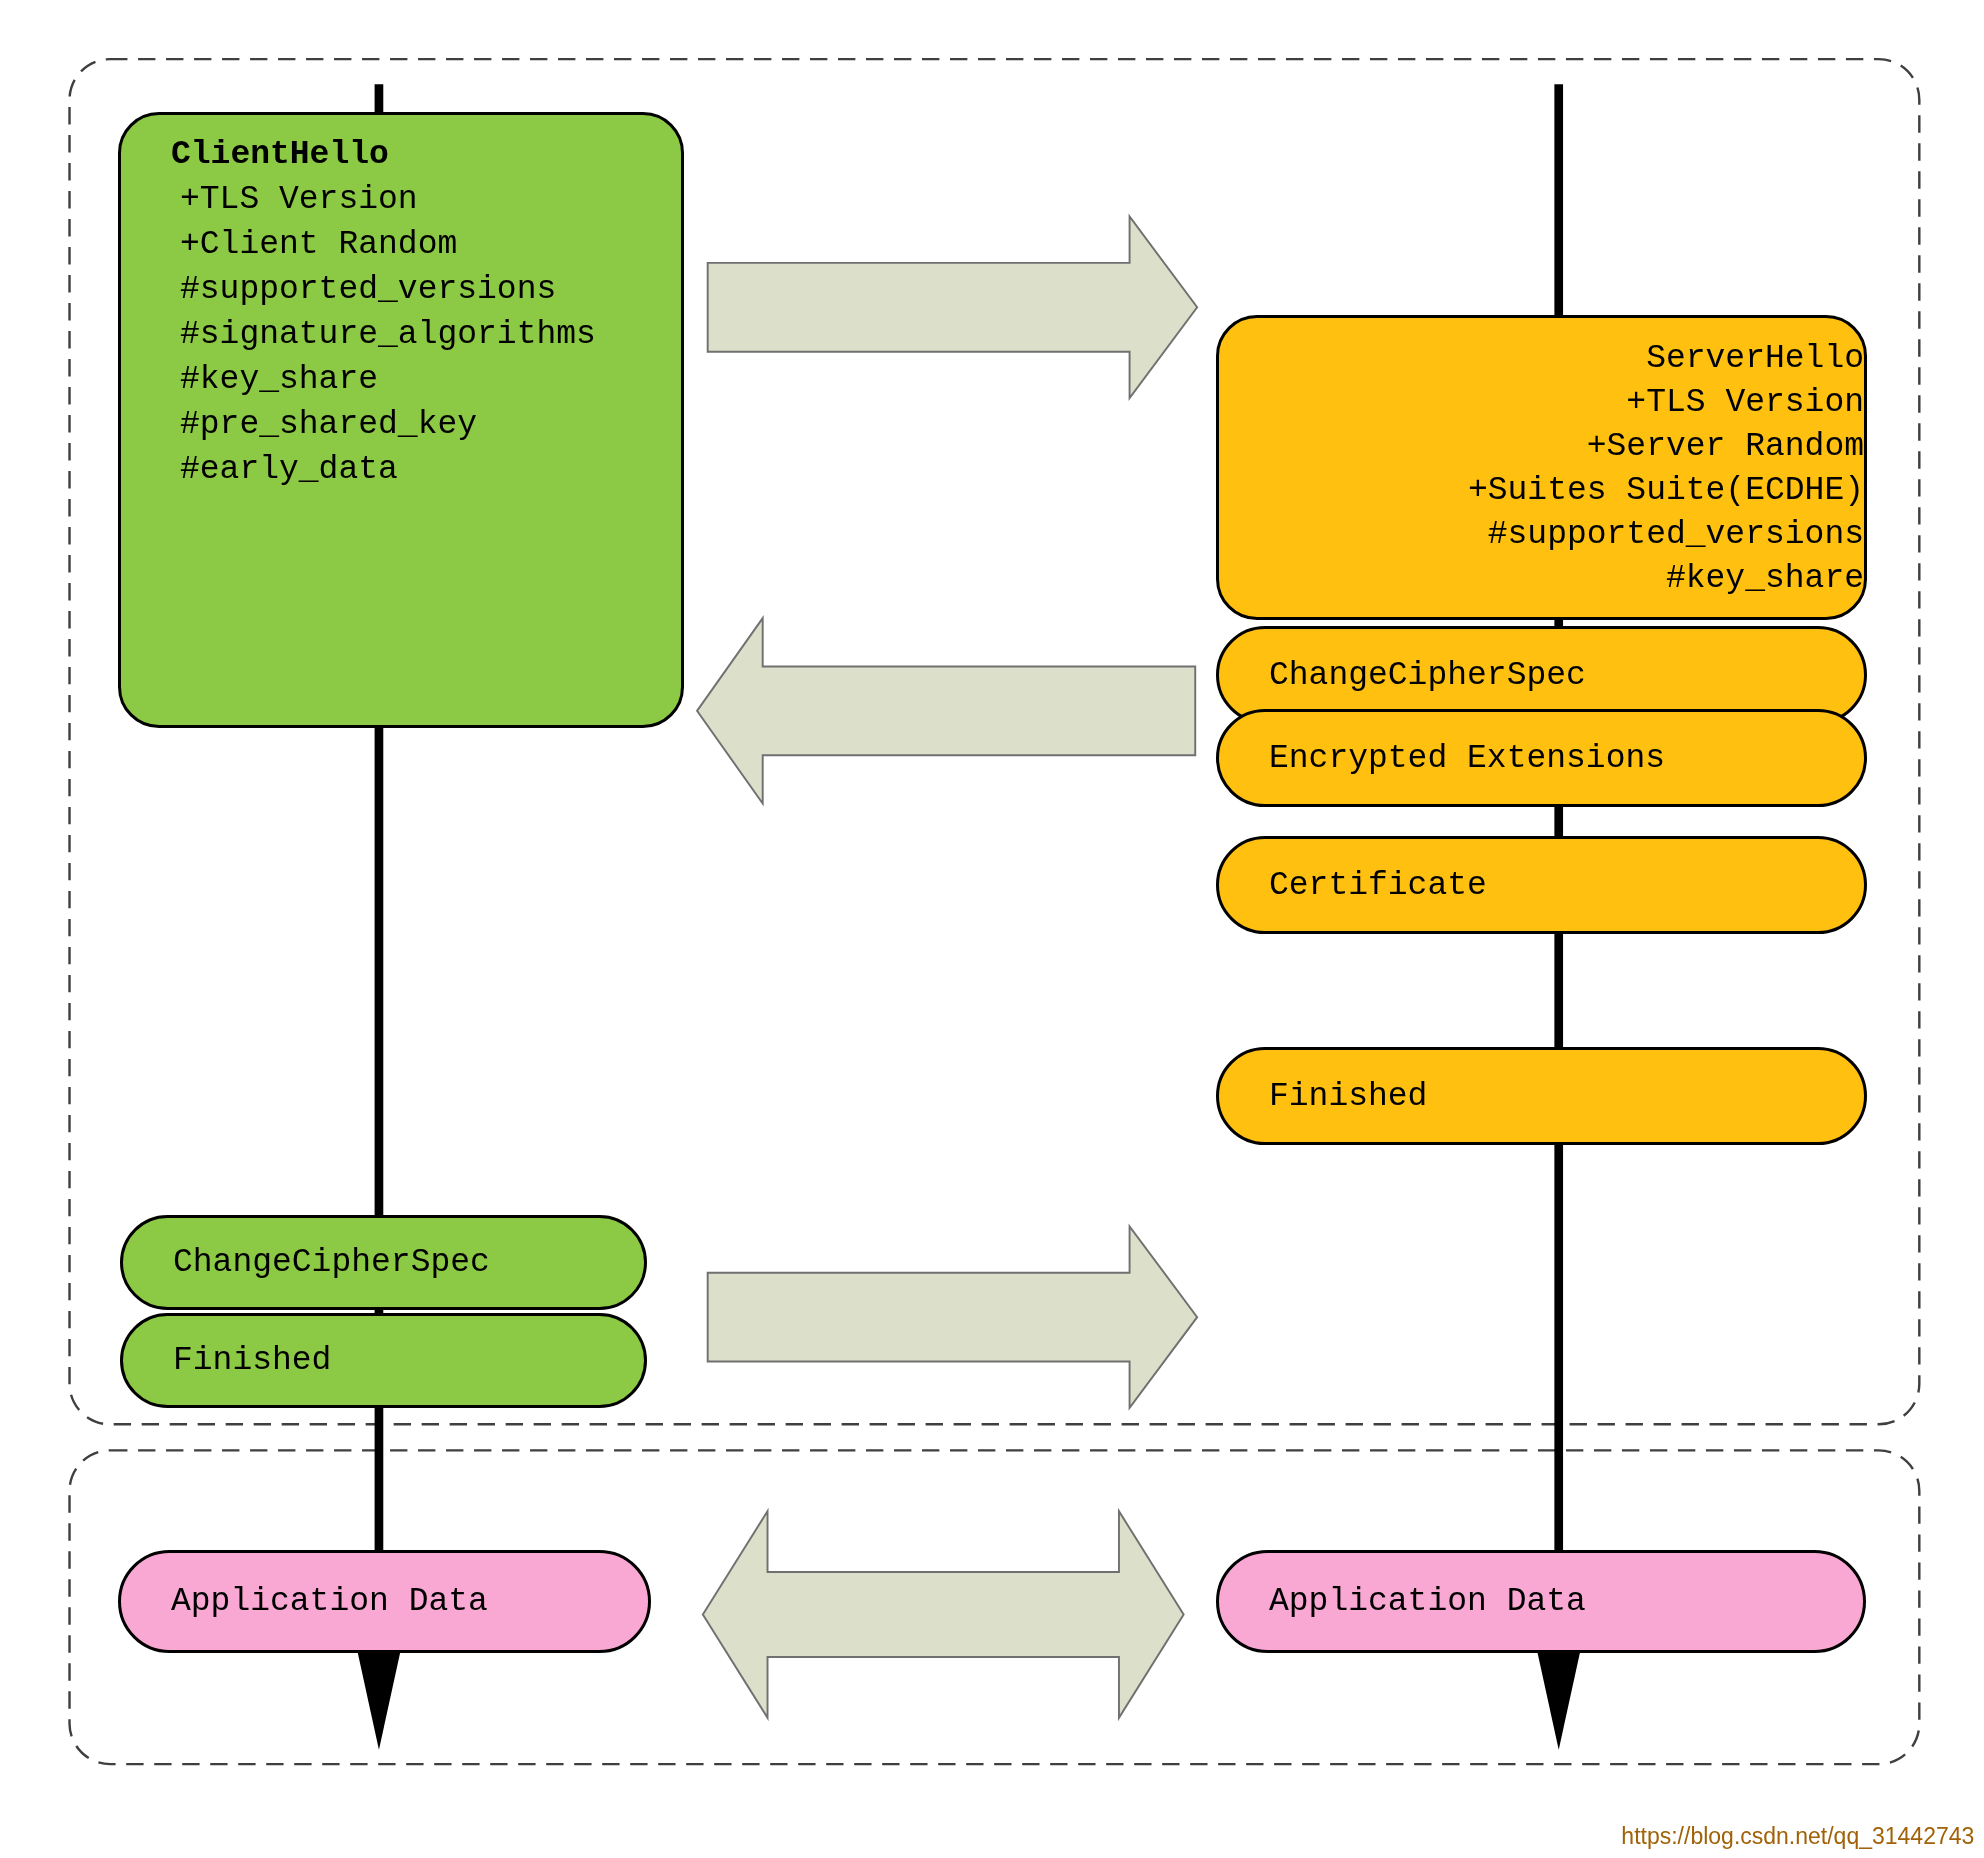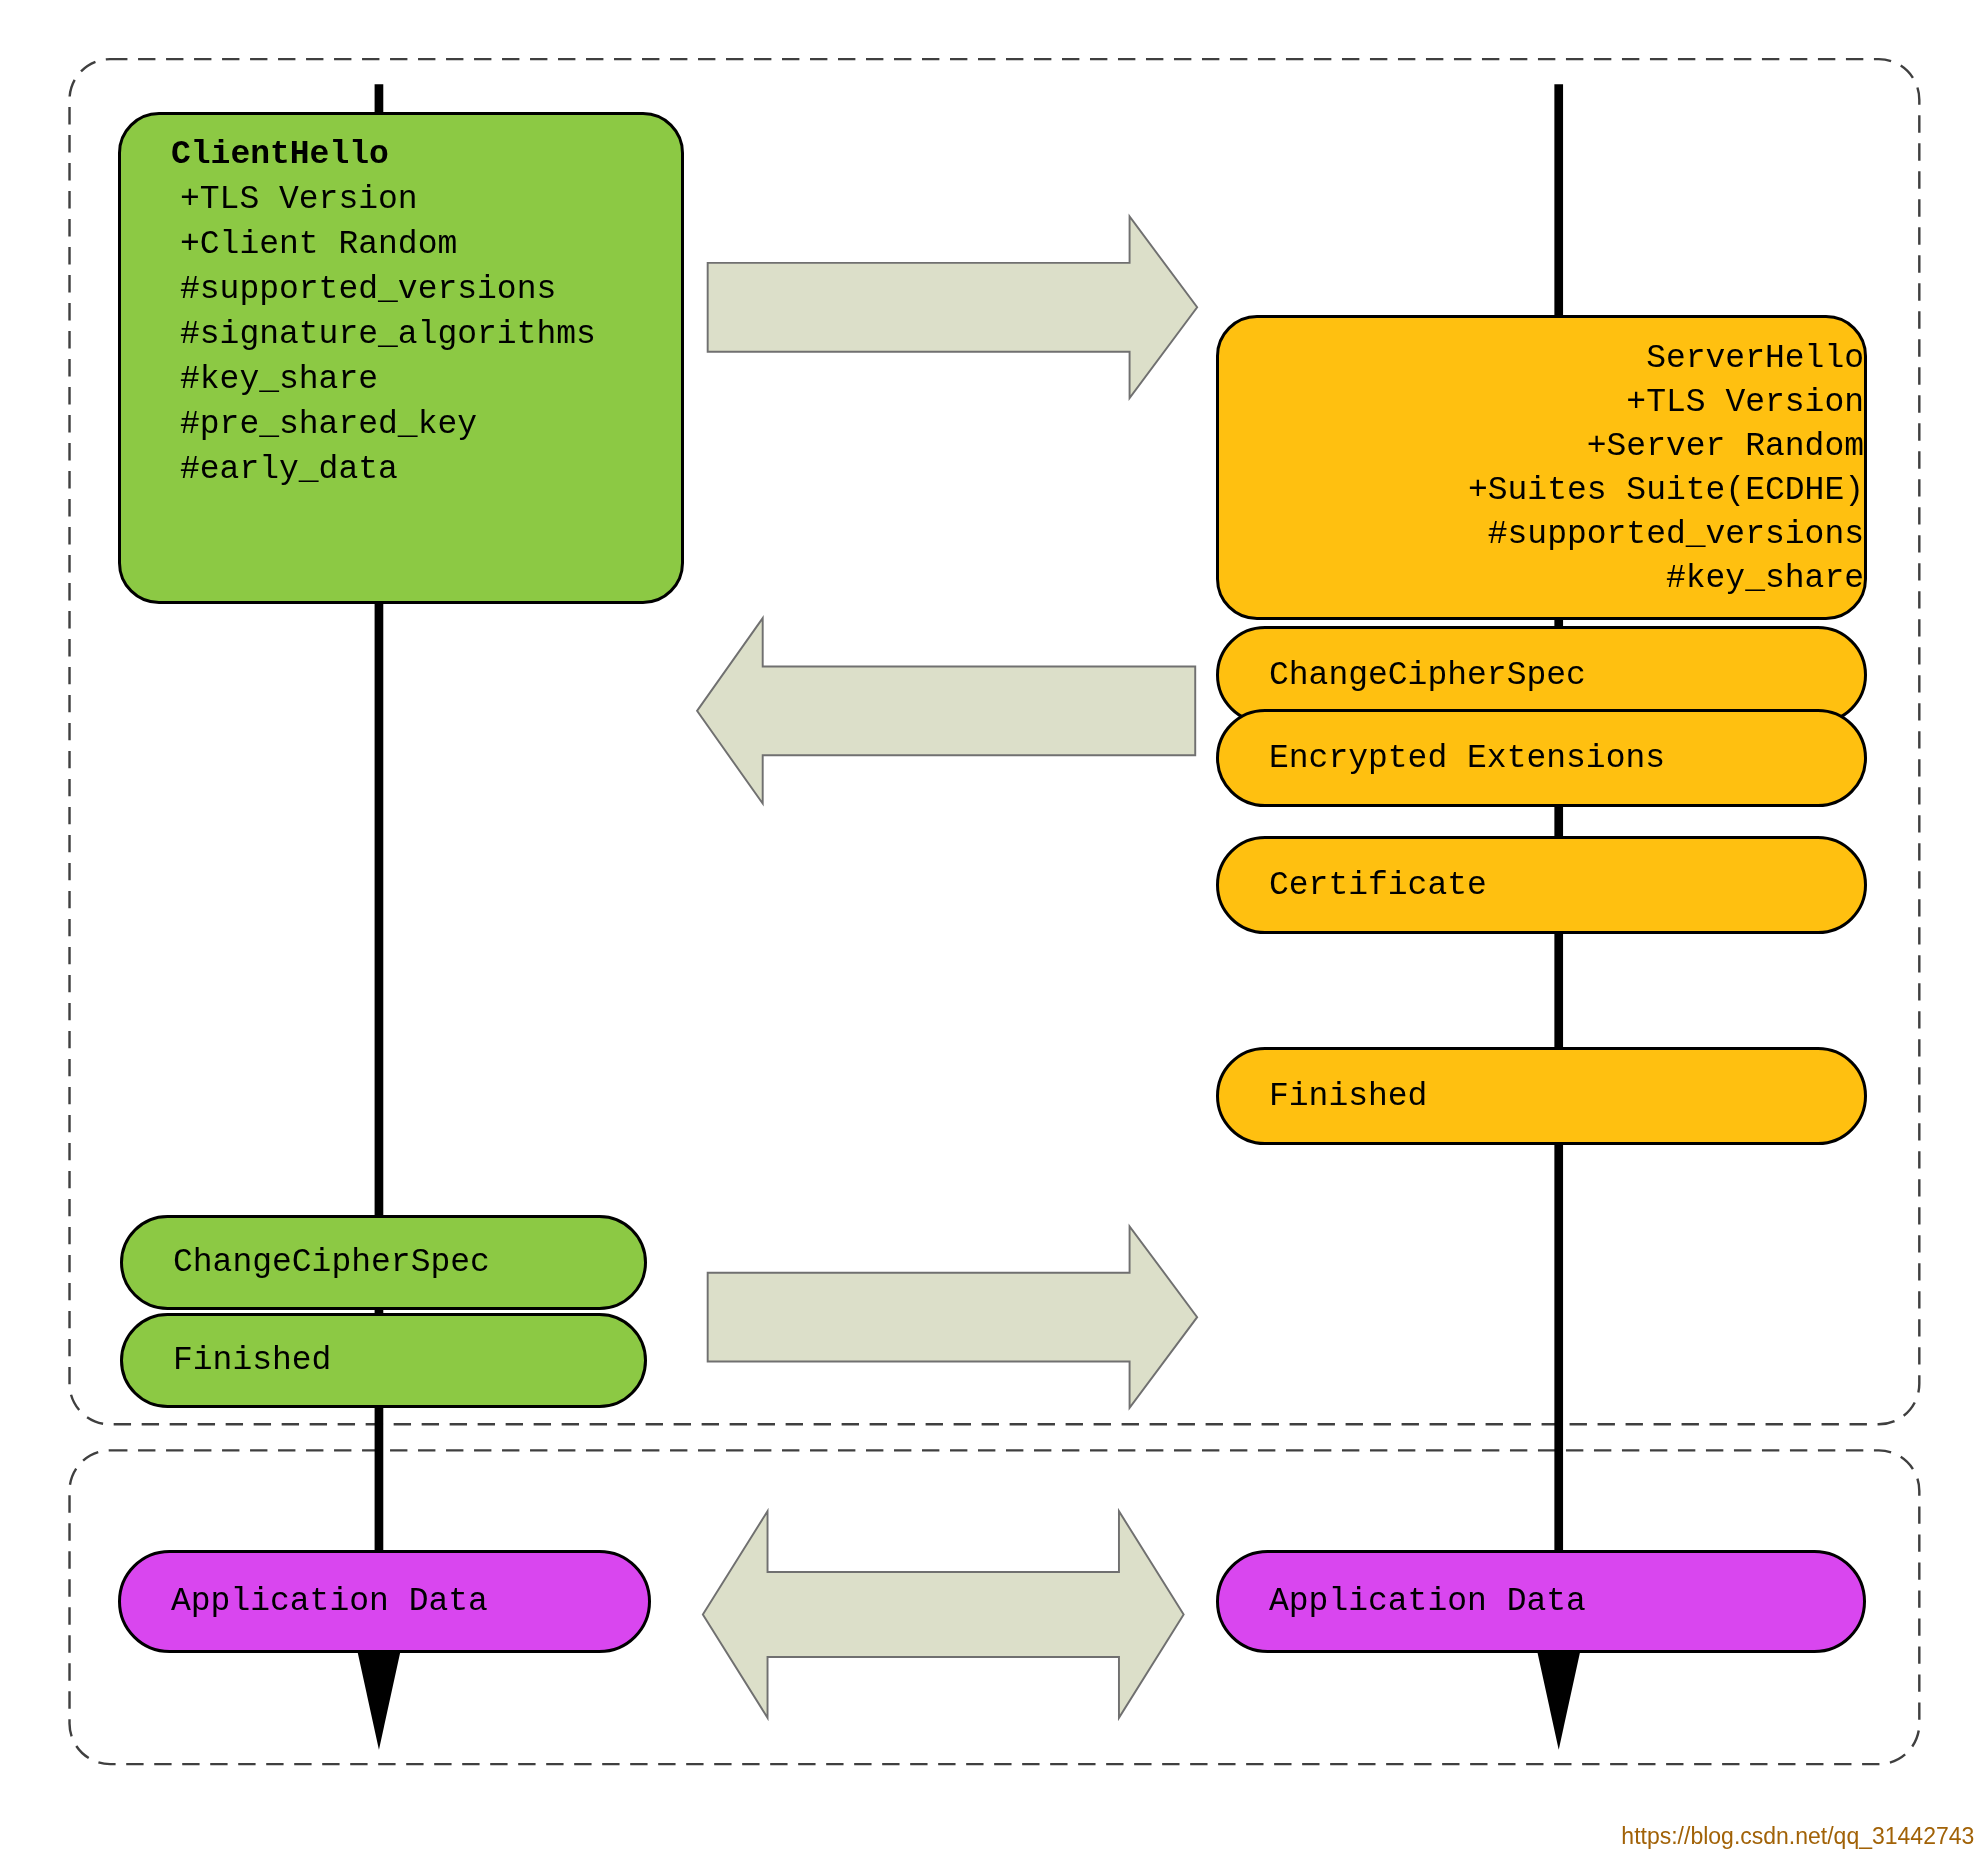--- a/index.html
+++ b/index.html
@@ -26,21 +26,21 @@
     position: absolute;
     z-index: 1;
     border: 3.9px solid #000000;
     box-sizing: border-box;
     font-size: 33px;
   }
   .multibox {
     border-radius: 41px;
   }
   .client-hello {
-    left: 118px; top: 112px; width: 566px; height: 492px;
+    left: 118px; top: 112px; width: 566px; height: 616px;
     background: #8CC944;
     padding-top: 17.4px;
   }
   .server-hello {
     left: 1216px; top: 315px; width: 651px; height: 305px;
     background: #FFC010;
     padding-top: 19.3px;
   }
   .client-hello .line { line-height: 45px; }
   .server-hello .line { line-height: 44px; text-align: right; }
@@ -64,21 +64,21 @@
   .srv-msg-3 { top: 941px; }
   .srv-msg-4 { top: 1047px; }
   .cli-msg {
     left: 120px; width: 527px; height: 95px;
     background: #8CC944;
   }
   .cli-msg-0 { top: 1215px; }
   .cli-msg-1 { top: 1313px; }
   .app-data {
     top: 1550px; height: 103px;
-    background: #d946ef;
+    background: #f9a8d4;
     border-radius: 52px;
   }
   .app-data-client { left: 118px; width: 533px; }
   .app-data-server { left: 1216px; width: 650px; }
   .watermark {
     position: absolute;
     z-index: 2;
     right: 9.7px;
     top: 1823px;
     font-family: "Liberation Sans", sans-serif;

